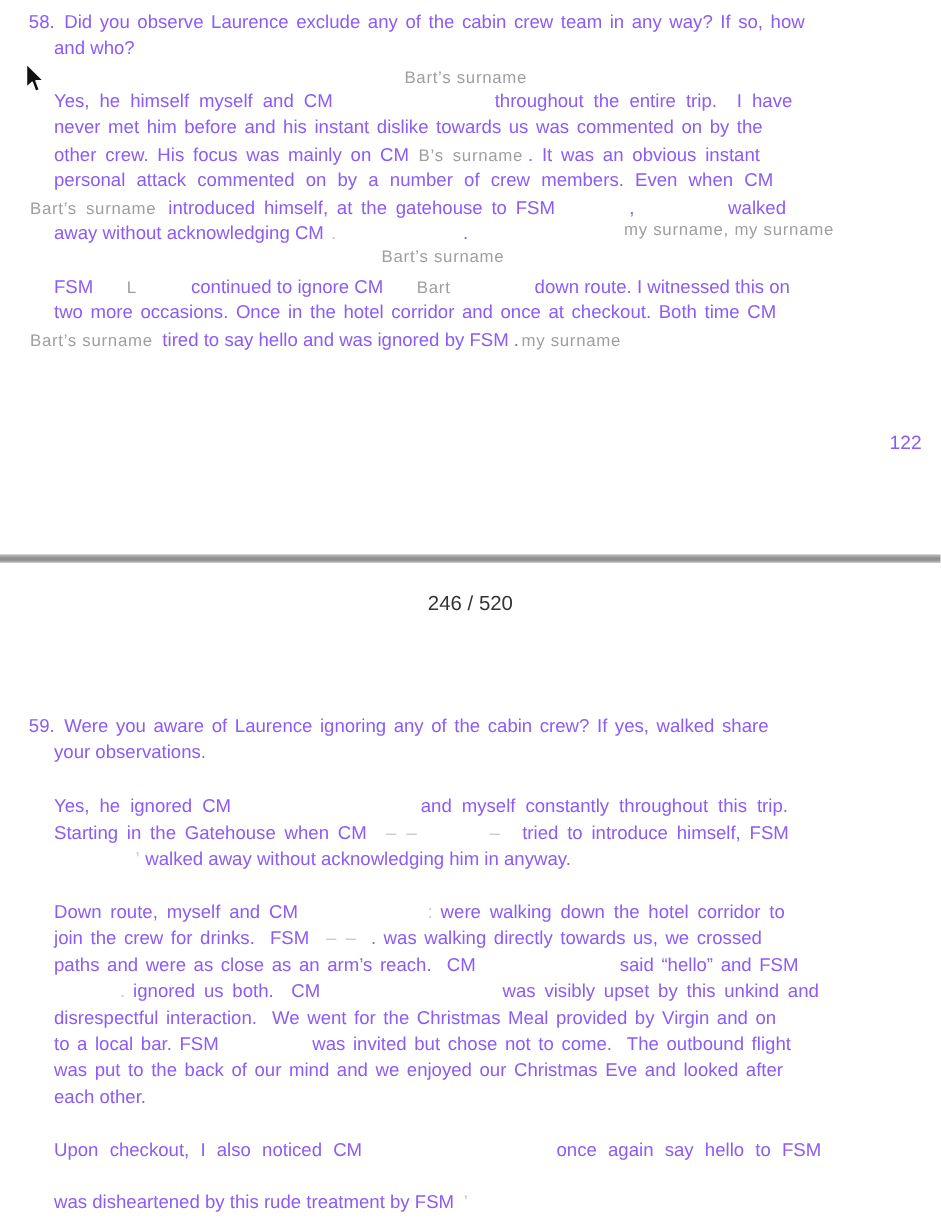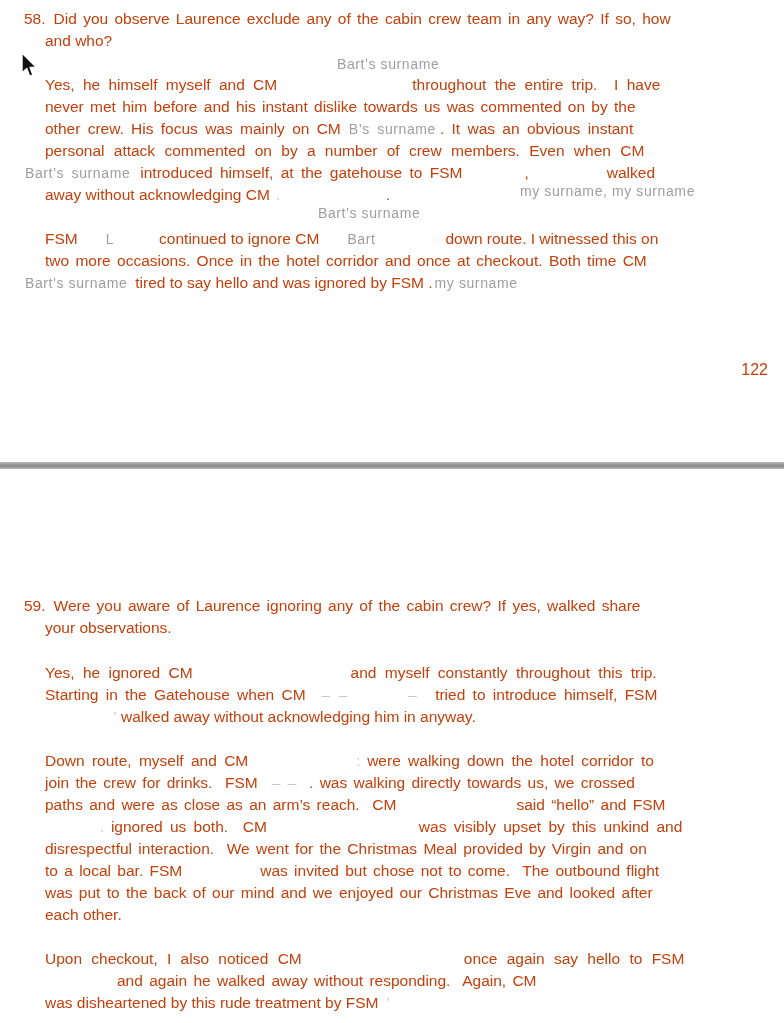--- a/index.html
+++ b/index.html
@@ -12,21 +12,21 @@
     color:#222222;
   }
   .tline{
     position:absolute;
     white-space:pre;
     font-size:15.5px;
     line-height:20px;
     color:#222222;
   }
   .seg{vertical-align:baseline;}
-  .seg.black{color:#c2410c;}
+  .seg.black{color:#8b5cf6;}
   .seg.gray{color:#9e9e9e;letter-spacing:0.6px;}
   .seg.faint{color:#c8c8c8;letter-spacing:0.6px;}
   .gap{display:inline-block;height:1px;}
   #page-divider{
     position:absolute;
     left:0;top:462px;width:784px;height:7px;
     background:linear-gradient(#bdbdbd,#8f8f8f 45%,#8f8f8f 65%,#bdbdbd);
   }
   #page-counter{
     position:absolute;
@@ -55,37 +55,38 @@
       <div class="tline" style="top: 185px; left: 45px;"><span class="seg black">away without acknowledging CM</span><span class="gap" style="width: 6px;"></span><span class="seg faint">.</span><span class="gap" style="width: 105px;"></span><span class="seg black">.</span></div>
       <div class="tline" style="top: 203px; left: 318px; font-size: 14px;"><span class="seg gray">Bart’s surname</span></div>
       <div class="tline" style="top: 229px; left: 45px;"><span class="seg black">FSM</span><span class="gap" style="width: 28px;"></span><span class="seg gray" style="font-size: 14px;">L</span><span class="gap" style="width: 45px;"></span><span class="seg black">continued to ignore CM</span><span class="gap" style="width: 28px;"></span><span class="seg gray" style="font-size: 14px;">Bart</span><span class="gap" style="width: 70px;"></span><span class="seg black">down route. I witnessed this on</span></div>
       <div class="tline" style="top: 251px; left: 45px; word-spacing: 2px;"><span class="seg black">two more occasions. Once in the hotel corridor and once at checkout. Both time CM</span></div>
       <div class="tline" style="top: 273px; left: 25px;"><span class="seg gray" style="font-size: 14px;">Bart’s surname</span><span class="gap" style="width: 8px;"></span><span class="seg black">tired to say hello and was ignored by FSM .</span><span class="gap" style="width: 2px;"></span><span class="seg gray" style="font-size: 14px;">my surname</span></div>
       <div class="tline" style="top: 360px; right: 16px; font-size: 16px;"><span class="seg black">122</span></div>
     </div>
 
   <div id="page-divider"></div>
 
+  <div id="page-counter">246 / 520</div>
 
   <div id="page2-content">
       <div class="tline" style="top: 596px; left: 24px; word-spacing: 2px;"><span class="seg black">59.</span><span class="gap" style="width: 8px;"></span><span class="seg black">Were you aware of Laurence ignoring any of the cabin crew? If yes, walked share</span></div>
       <div class="tline" style="top: 618px; left: 45px;"><span class="seg black">your observations.</span></div>
       <div class="tline" style="top: 663px; left: 45px; word-spacing: 4px;"><span class="seg black">Yes, he ignored CM</span><span class="gap" style="width: 158px;"></span><span class="seg black">and myself constantly throughout this trip.</span></div>
       <div class="tline" style="top: 685px; left: 45px; word-spacing: 3px;"><span class="seg black">Starting in the Gatehouse when CM</span><span class="gap" style="width: 16px;"></span><span class="seg faint">– –</span><span class="gap" style="width: 60px;"></span><span class="seg faint">–</span><span class="gap" style="width: 18px;"></span><span class="seg black">tried to introduce himself, FSM</span></div>
       <div class="tline" style="top: 707px; left: 45px;"><span class="gap" style="width: 68px;"></span><span class="seg faint">’</span><span class="gap" style="width: 4px;"></span><span class="seg black">walked away without acknowledging him in anyway.</span></div>
       <div class="tline" style="top: 751px; left: 45px; word-spacing: 3px;"><span class="seg black">Down route, myself and CM</span><span class="gap" style="width: 108px;"></span><span class="seg faint">:</span><span class="gap" style="width: 6px;"></span><span class="seg black">were walking down the hotel corridor to</span></div>
       <div class="tline" style="top: 773px; left: 45px; word-spacing: 2px;"><span class="seg black">join the crew for drinks.  FSM</span><span class="gap" style="width: 14px;"></span><span class="seg faint">– –</span><span class="gap" style="width: 12px;"></span><span class="seg black">. was walking directly towards us, we crossed</span></div>
       <div class="tline" style="top: 795px; left: 45px; word-spacing: 2px;"><span class="seg black">paths and were as close as an arm’s reach.  CM</span><span class="gap" style="width: 120px;"></span><span class="seg black">said “hello” and FSM</span></div>
       <div class="tline" style="top: 817px; left: 45px; word-spacing: 3px;"><span class="gap" style="width: 55px;"></span><span class="seg faint">.</span><span class="gap" style="width: 6px;"></span><span class="seg black">ignored us both.  CM</span><span class="gap" style="width: 152px;"></span><span class="seg black">was visibly upset by this unkind and</span></div>
       <div class="tline" style="top: 839px; left: 45px; word-spacing: 2px;"><span class="seg black">disrespectful interaction.  We went for the Christmas Meal provided by Virgin and on</span></div>
       <div class="tline" style="top: 861px; left: 45px; word-spacing: 2px;"><span class="seg black">to a local bar. FSM</span><span class="gap" style="width: 78px;"></span><span class="seg black">was invited but chose not to come.  The outbound flight</span></div>
       <div class="tline" style="top: 883px; left: 45px; word-spacing: 2px;"><span class="seg black">was put to the back of our mind and we enjoyed our Christmas Eve and looked after</span></div>
       <div class="tline" style="top: 905px; left: 45px;"><span class="seg black">each other.</span></div>
       <div class="tline" style="top: 949px; left: 45px; word-spacing: 5px;"><span class="seg black">Upon checkout, I also noticed CM</span><span class="gap" style="width: 162px;"></span><span class="seg black">once again say hello to FSM</span></div>
-      <div class="tline" style="top: 971px; left: 45px; word-spacing: 2px;"><span class="gap" style="width: 72px;"></span><span class="seg black">and again he walked away without responding.  Again, CM</span></div>
+      <div class="tline" style="top: 971px; left: 45px; word-spacing: 2px;"><span class="gap" style="width: 72px;"></span></div>
       <div class="tline" style="top: 993px; left: 45px;"><span class="seg black">was disheartened by this rude treatment by FSM</span><span class="gap" style="width: 8px;"></span><span class="seg faint">’</span></div>
     </div>
 
   <svg id="mouse-cursor" viewBox="0 0 20 28" xmlns="http://www.w3.org/2000/svg">
     <path d="M2,1 L2,21 L6.8,16.6 L9.6,24.2 L13.0,22.9 L10.1,15.4 L16.5,15.4 Z" fill="#111111" stroke="#ffffff" stroke-width="1.4" stroke-linejoin="round"></path>
   </svg>
 
 </div>
 
 </body></html>

